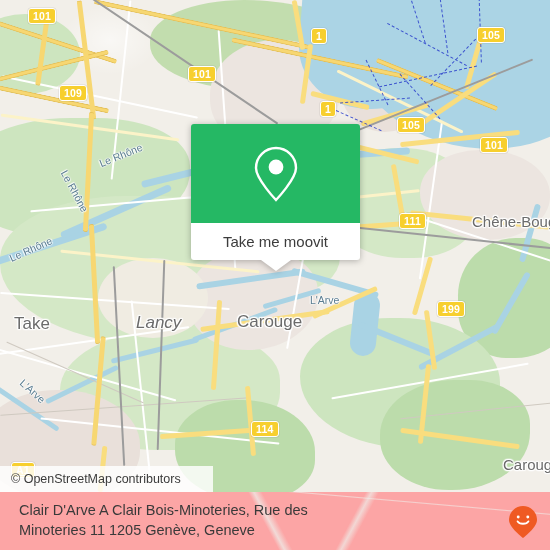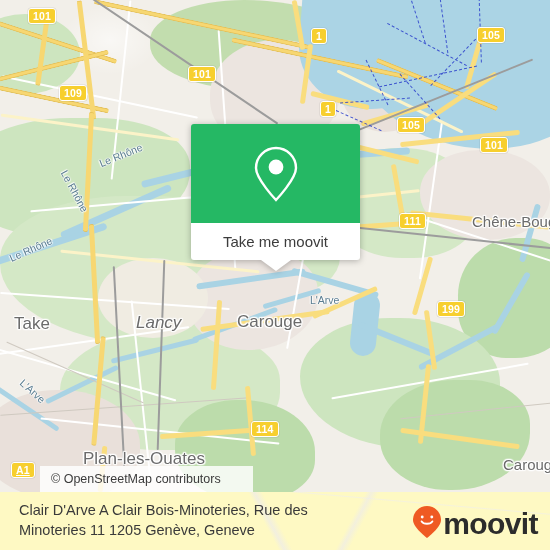--- a/index.html
+++ b/index.html
@@ -115,21 +115,20 @@
   
   .attrib {
     position: absolute; left: 0; top: 466px;
     width: 213px; height: 26px;
     background: rgba(255,255,255,.82);
     display: flex; align-items: center;
     padding-left: 11px;
     font-size: 12.5px;
     color: #3b3b3b;
     z-index: 40;
-    margin-left: 40px;
   }
 
   
   .callout {
     position: absolute; left: 191px; top: 124px;
     width: 169px; z-index: 50;
     filter: drop-shadow(0 1px 3px rgba(0,0,0,.28));
   }
   .callout-top {
     height: 99px;
@@ -155,21 +154,21 @@
     border-left: 15px solid transparent;
     border-right: 15px solid transparent;
     border-top: 11px solid #ffffff;
   }
   .pin-svg { display: block; }
 
   
   .footer {
     position: absolute; left: 0; top: 492px;
     width: 550px; height: 58px;
-    background: #fef9c3;
+    background: #fca5a5;
     overflow: hidden;
     padding-left: 37px;
   }
   .footer-ghost {
     position: absolute; inset: 0;
     background:
       linear-gradient(62deg, rgba(0,0,0,0) 48%, rgba(238,236,232,.75) 49%, rgba(0,0,0,0) 50.4%),
       linear-gradient(118deg, rgba(0,0,0,0) 63%, rgba(238,236,232,.7) 64%, rgba(0,0,0,0) 65.3%),
       linear-gradient(5deg, rgba(0,0,0,0) 78%, rgba(240,238,234,.6) 79%, rgba(0,0,0,0) 80%);
   }
@@ -328,21 +327,20 @@
     <div class="waterlabel" style="left:98px;  top:149px; transform:rotate(-22deg);">Le Rhône</div>
     <div class="waterlabel" style="left:52px;  top:185px; transform:rotate(62deg);">Le Rhône</div>
     <div class="waterlabel" style="left:8px;   top:243px; transform:rotate(-24deg);">Le Rhône</div>
     <div class="waterlabel" style="left:310px; top:294px;">L'Arve</div>
     <div class="waterlabel" style="left:18px;  top:385px; transform:rotate(42deg);">L'Arve</div>
 
     <div class="place lg" style="left:14px;  top:314px;">Take</div>
     <div class="place lg" style="left:136px; top:313px;font-style:italic;">Lancy</div>
     <div class="place lg" style="left:237px; top:312px;">Carouge</div>
     <div class="place md" style="left:472px; top:213px;">Chêne-Boug</div>
-    <div class="place lg" style="left:83px;  top:449px;">Plan-les-Ouates</div>
     <div class="place md" style="left:503px; top:456px;">Carouge</div>
 
     <div class="shield" style="left:28px;  top:8px;">101</div>
     <div class="shield" style="left:188px; top:66px;">101</div>
     <div class="shield" style="left:59px;  top:85px;">109</div>
     <div class="shield" style="left:311px; top:28px;">1</div>
     <div class="shield" style="left:320px; top:101px;">1</div>
     <div class="shield" style="left:477px; top:27px;">105</div>
     <div class="shield" style="left:397px; top:117px;">105</div>
     <div class="shield" style="left:480px; top:137px;">101</div>
@@ -378,17 +376,16 @@
 
     <div class="brand">
       <span>
         <svg width="30" height="34" viewBox="0 0 30 34" aria-hidden="true">
           <path d="M15 1 C7.3 1 1 7.3 1 15 C1 22.4 15 33 15 33 C15 33 29 22.4 29 15 C29 7.3 22.7 1 15 1 Z" fill="#ef5a23"></path>
           <circle cx="10.2" cy="12.0" r="1.45" fill="#ffffff"></circle>
           <circle cx="19.8" cy="12.0" r="1.45" fill="#ffffff"></circle>
           <path d="M9.6 16.4 C11.4 19.6 18.6 19.6 20.4 16.4" fill="none" stroke="#ffffff" stroke-width="1.9" stroke-linecap="round"></path>
         </svg>
       </span>
-      <span class="brand-word">moovit</span>
     </div>
   </div>
 
 </div>
 
 </body></html>

